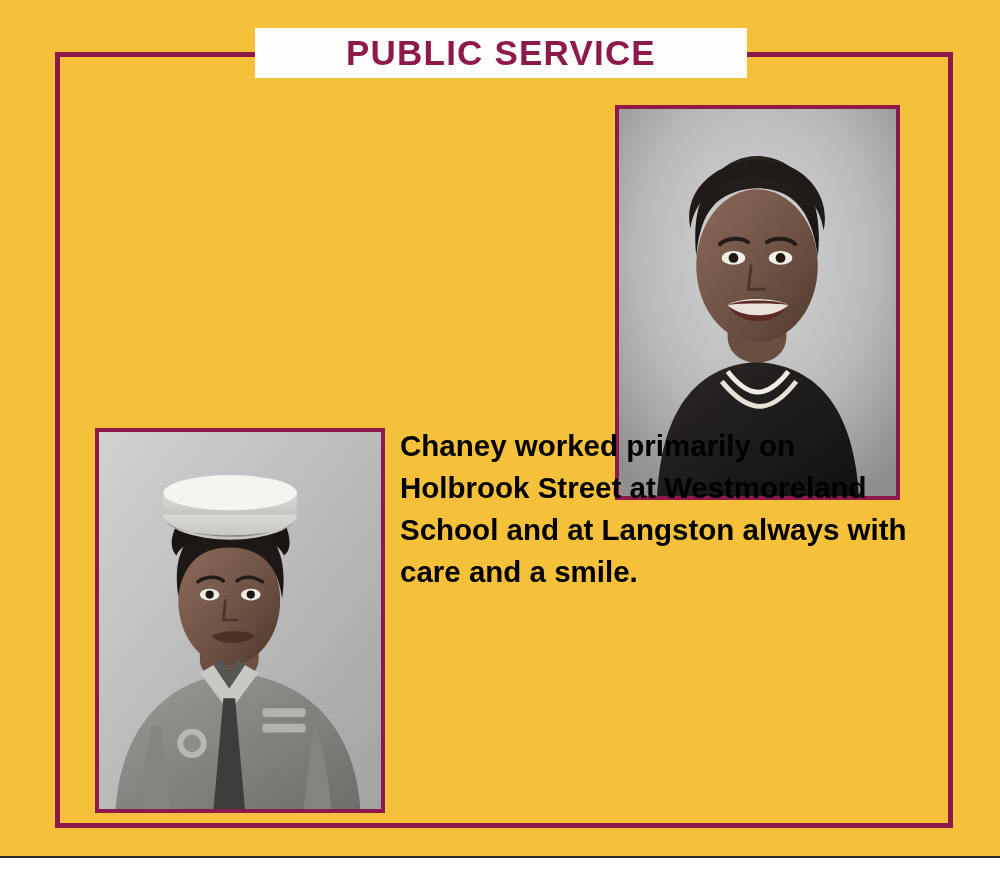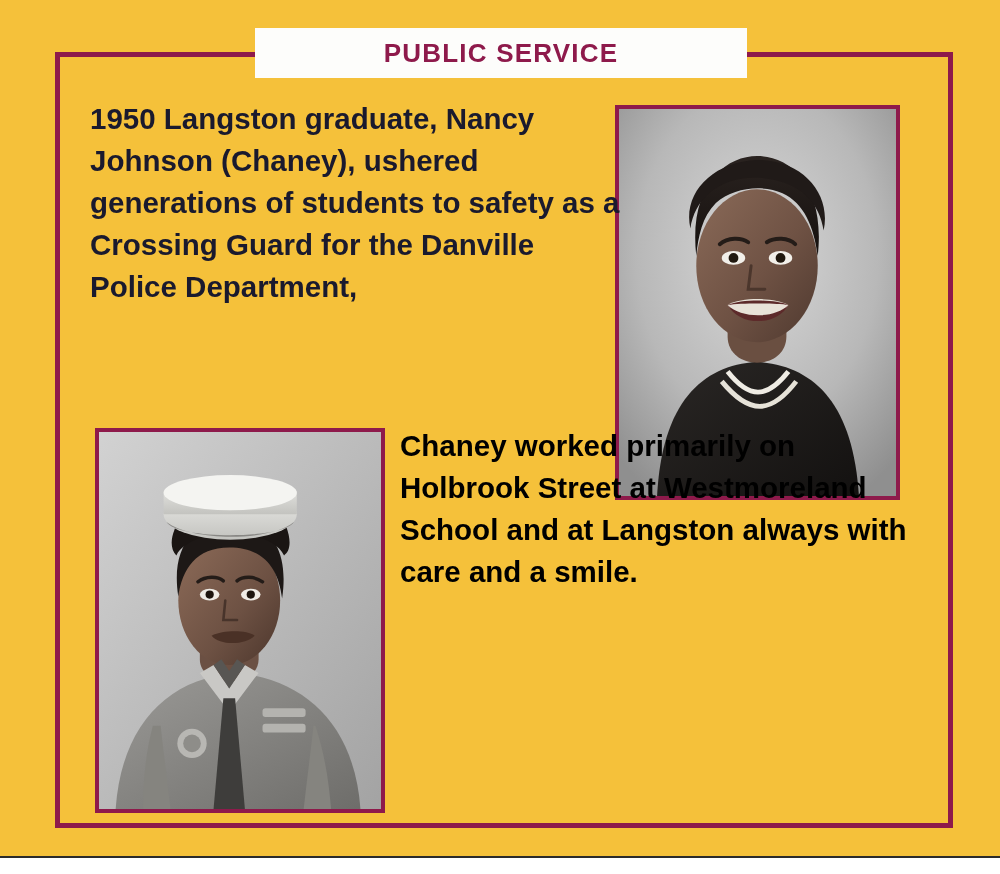--- a/index.html
+++ b/index.html
@@ -36,21 +36,21 @@
     width: 492px;
     height: 50px;
     background: #fdfdfb;
     display: flex;
     align-items: center;
     justify-content: center;
     z-index: 5;
   }
   .title-text {
     color: #8e1a4b;
-    font-size: 26px;
+    font-size: 35px;
     font-weight: bold;
     letter-spacing: 1.2px;
     font-family: "Liberation Sans", sans-serif;
   }
   .body-text {
     position: absolute;
     left: 90px;
     top: 98px;
     width: 530px;
     font-size: 29.5px;
@@ -112,21 +112,20 @@
 <body>
 
 <div class="poster">
 
   <div class="poster-border"></div>
 
   <div class="title-plate">
     <div class="title-text">PUBLIC SERVICE</div>
   </div>
 
-  <div class="body-text">1950 Langston graduate, Nancy Johnson (Chaney), ushered generations of students to safety as a Crossing Guard for the Danville Police Department,</div>
 
   <div class="body-text-2">Chaney worked primarily on Holbrook Street at Westmoreland School and at Langston always with care and a smile.</div>
 
   <div class="photo photo-portrait">
     <svg viewBox="0 0 285 395" preserveAspectRatio="xMidYMid slice">
       <defs>
         <radialGradient id="bgP" cx="50%" cy="38%" r="72%">
           <stop offset="0%" stop-color="#d8d8d8"></stop>
           <stop offset="60%" stop-color="#b8b8b8"></stop>
           <stop offset="100%" stop-color="#8f8f8f"></stop>

